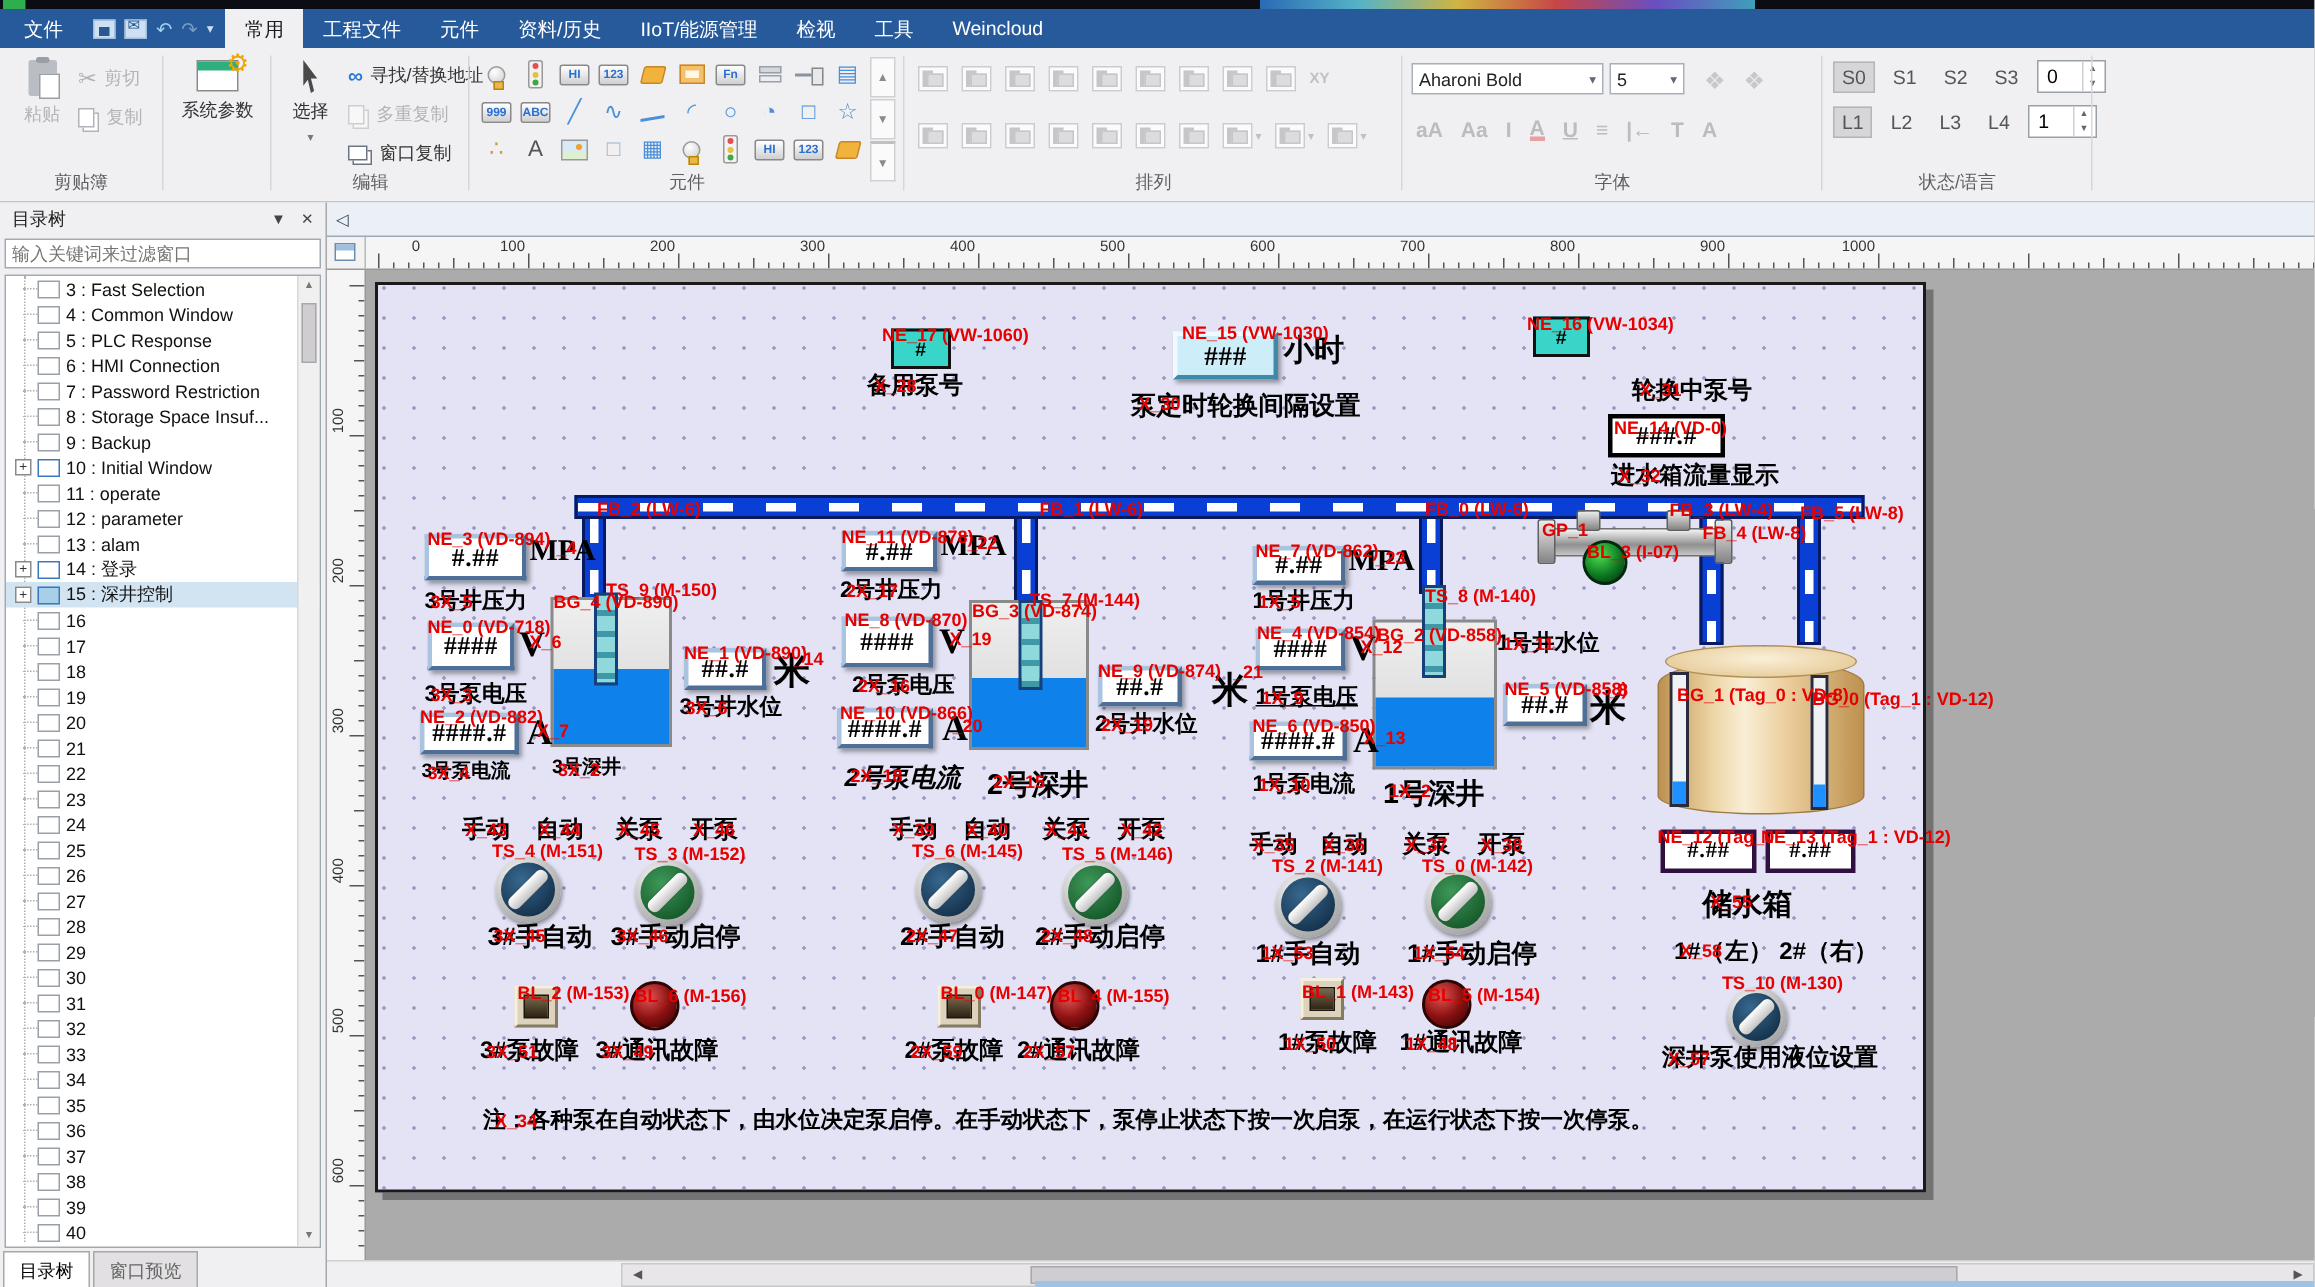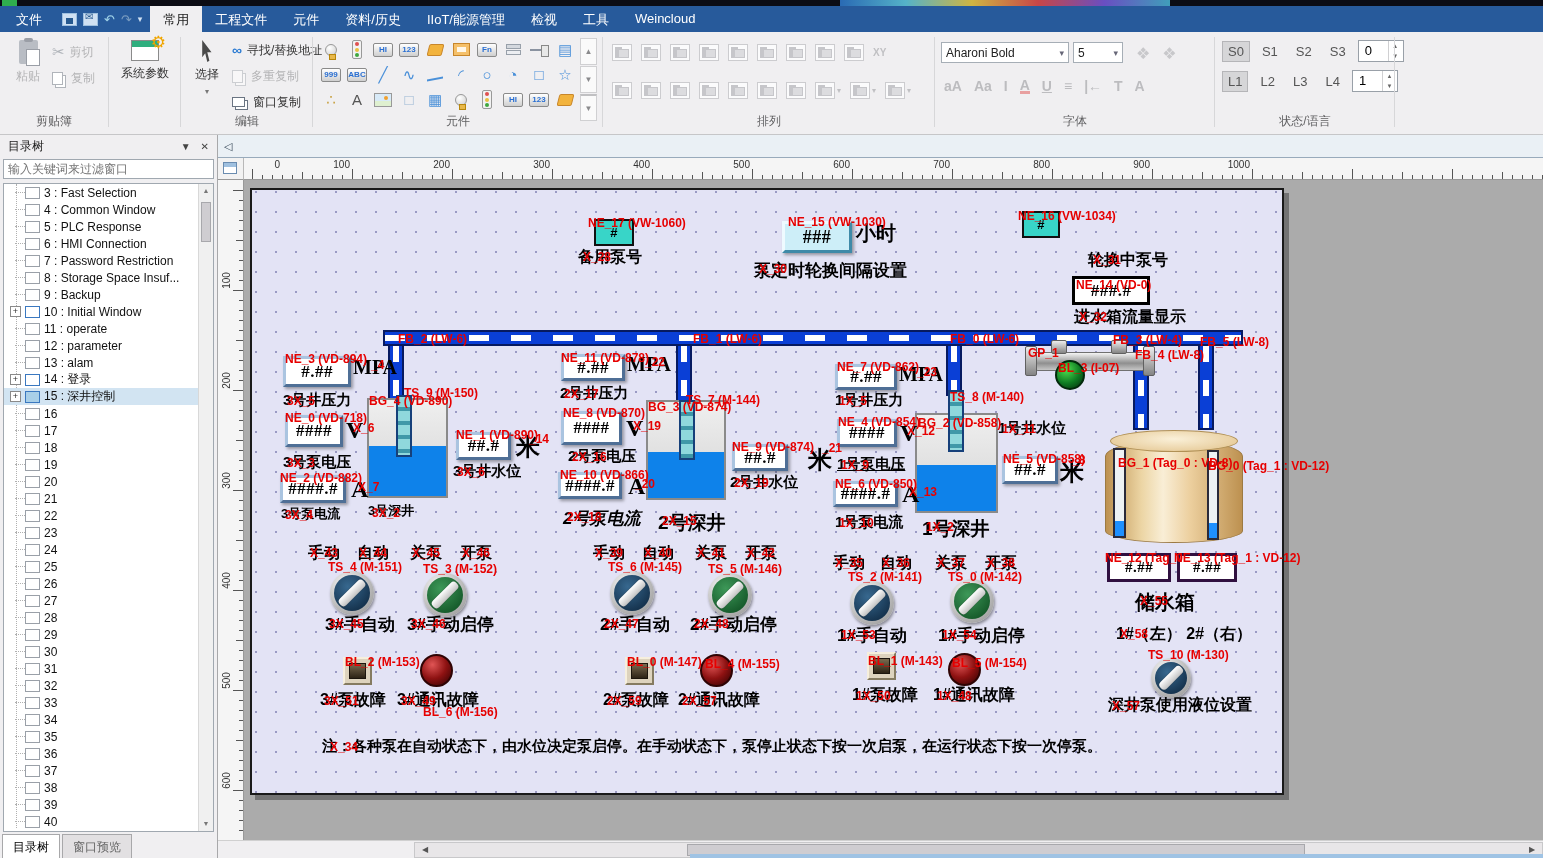--- a/index.html
+++ b/index.html
@@ -1115,21 +1115,21 @@
         </div>
       </div>
       <div class="rtag" style="position: absolute; left: 171px; top: 372px;">TS_3 (M-152)</div>
       <div class="clabel" style="position: absolute; left: 73px; top: 423px; font-size: 17px;">3#手自动</div>
       <div class="rtag" style="position: absolute; left: 77px; top: 427px;">3X_45</div>
       <div class="clabel" style="position: absolute; left: 155px; top: 423px; font-size: 17px;">3#手动启停</div>
       <div class="rtag" style="position: absolute; left: 159px; top: 427px;">3X_46</div>
       <div class="sq-btn" style="position: absolute; left: 91px; top: 467px; width: 29px; height: 28px;"></div>
       <div class="rtag" style="position: absolute; left: 93px; top: 465px;">BL_2 (M-153)</div>
       <div class="lamp red" style="position: absolute; left: 168px; top: 464px; width: 33px; height: 33px;"></div>
-      <div class="rtag" style="position: absolute; left: 171px; top: 467px; margin-top: 48px;">BL_6 (M-156)</div>
+      <div class="rtag" style="position: absolute; left: 171px; top: 467px;">BL_6 (M-156)</div>
       <div class="clabel" style="position: absolute; left: 68px; top: 500px; font-size: 16px;">3#泵故障</div>
       <div class="rtag" style="position: absolute; left: 72px; top: 504px;">3X_51</div>
       <div class="clabel" style="position: absolute; left: 145px; top: 500px; font-size: 16px;">3#通讯故障</div>
       <div class="rtag" style="position: absolute; left: 149px; top: 504px;">3X_49</div>
       <div class="clabel" style="position: absolute; left: 341px; top: 353px; font-size: 16px;">手动</div>
       <div class="rtag" style="position: absolute; left: 343px; top: 356px;">X_39</div>
       <div class="clabel" style="position: absolute; left: 390px; top: 353px; font-size: 16px;">自动</div>
       <div class="rtag" style="position: absolute; left: 392px; top: 356px;">X_40</div>
       <div class="clabel" style="position: absolute; left: 443px; top: 353px; font-size: 16px;">关泵</div>
       <div class="rtag" style="position: absolute; left: 445px; top: 356px;">X_41</div>

